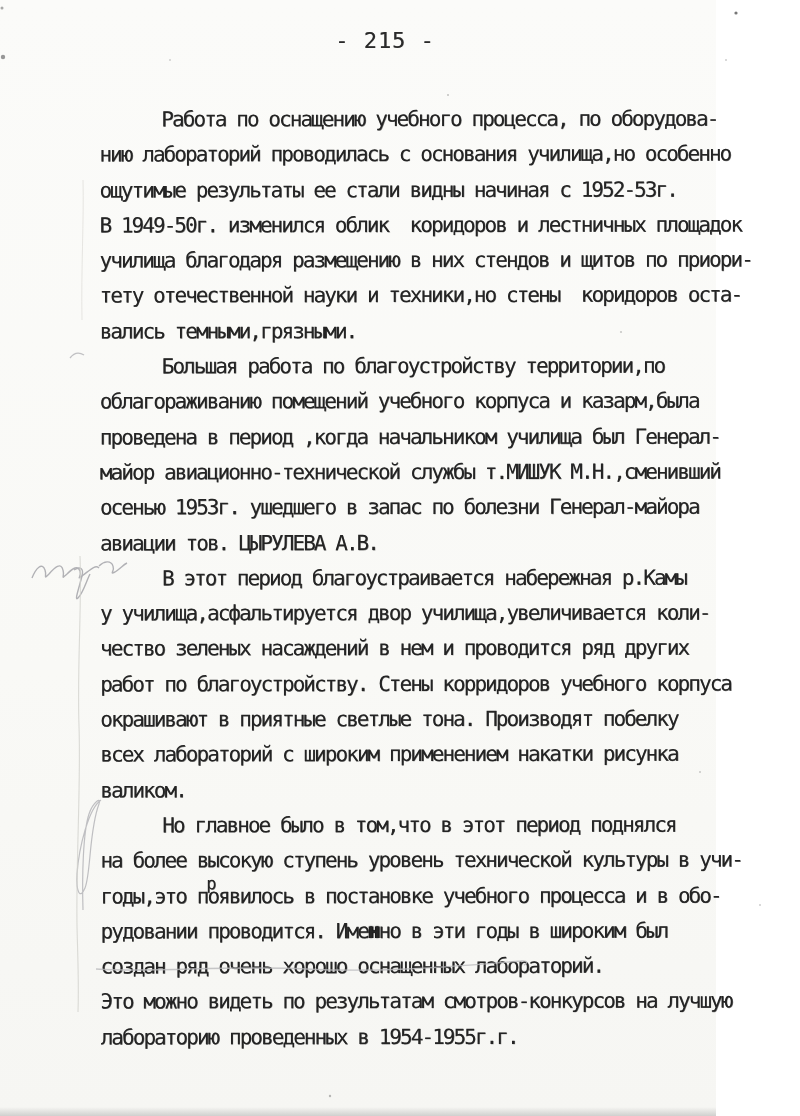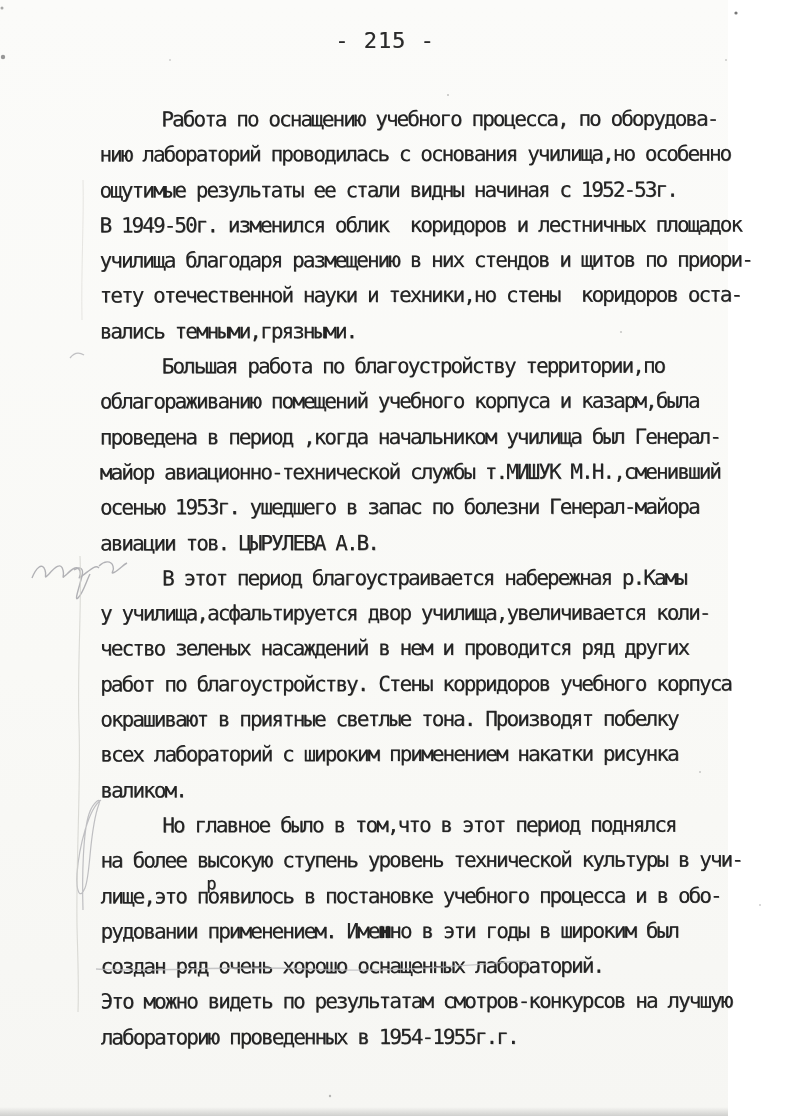--- a/index.html
+++ b/index.html
@@ -6,21 +6,20 @@
   body{
     width:800px;height:1116px;
     font-family:"DejaVu Sans Mono","Liberation Mono",monospace;
     background:#fff;
     overflow:hidden;
   }
   .page{
     position:relative;
     width:716px;height:1116px;
     background:linear-gradient(180deg,#fbfbf9 0%,#f9f9f6 60%,#f6f6f3 100%);
-    padding-left:12px;
   }
   .page-number{
     position:absolute;
     left:300px;top:28px;width:170px;
     text-align:center;
     font-size:22px;
     letter-spacing:1px;
     color:#2a2a2a;
     text-shadow:0.4px 0.3px 0.6px rgba(25,25,25,0.5);
     white-space:pre;
@@ -97,22 +96,22 @@
       <div class="line">чество зеленых насаждений в нем и проводится ряд других</div>
       <div class="line">работ по благоустройству. Стены корридоров учебного корпуса</div>
       <div class="line">окрашивают в приятные светлые тона. Производят побелку</div>
       <div class="line">всех лабораторий с широким применением накатки рисунка</div>
       <div class="line">валиком.</div>
     </div>
 
     <div>
       <div class="line indent">Но главное было в том,что в этот период поднялся</div>
       <div class="line">на более высокую ступень уровень технической культуры в учи-</div>
-      <div class="line"><span>лище,это п</span><span class="sup">р</span><span>оявилось в постановке учебного процесса и в обо-</span></div>
-      <div class="line"><span>рудовании применением. Име</span><span class="blot">н</span><span>но в эти годы в широким был</span></div>
+      <div class="line"><span>годы,это п</span><span class="sup">р</span><span>оявилось в постановке учебного процесса и в обо-</span></div>
+      <div class="line"><span>рудовании проводится. Име</span><span class="blot">н</span><span>но в эти годы в широким был</span></div>
       <div class="line">создан ряд очень хорошо оснащенных лабораторий.</div>
       <div class="line">Это можно видеть по результатам смотров-конкурсов на лучшую</div>
       <div class="line">лабораторию проведенных в 1954-1955г.г.</div>
     </div>
 
   </div>
 
   <svg class="marks" width="800" height="1116" viewBox="0 0 800 1116" xmlns="http://www.w3.org/2000/svg">
 
     <g stroke="#9a9aa0" stroke-width="1.4" fill="none" opacity="0.75">

